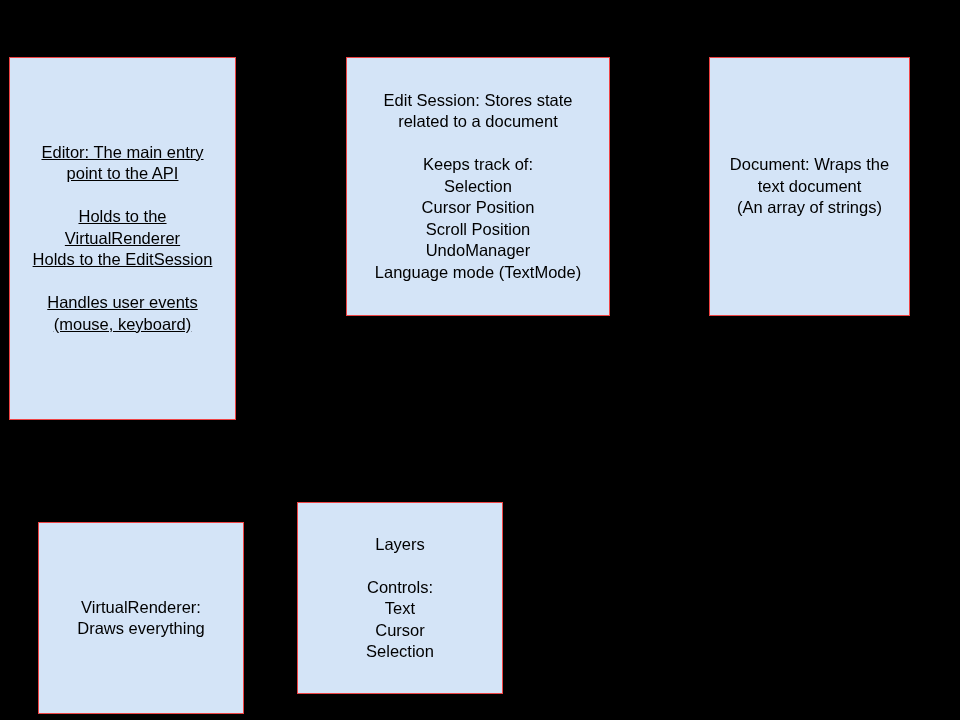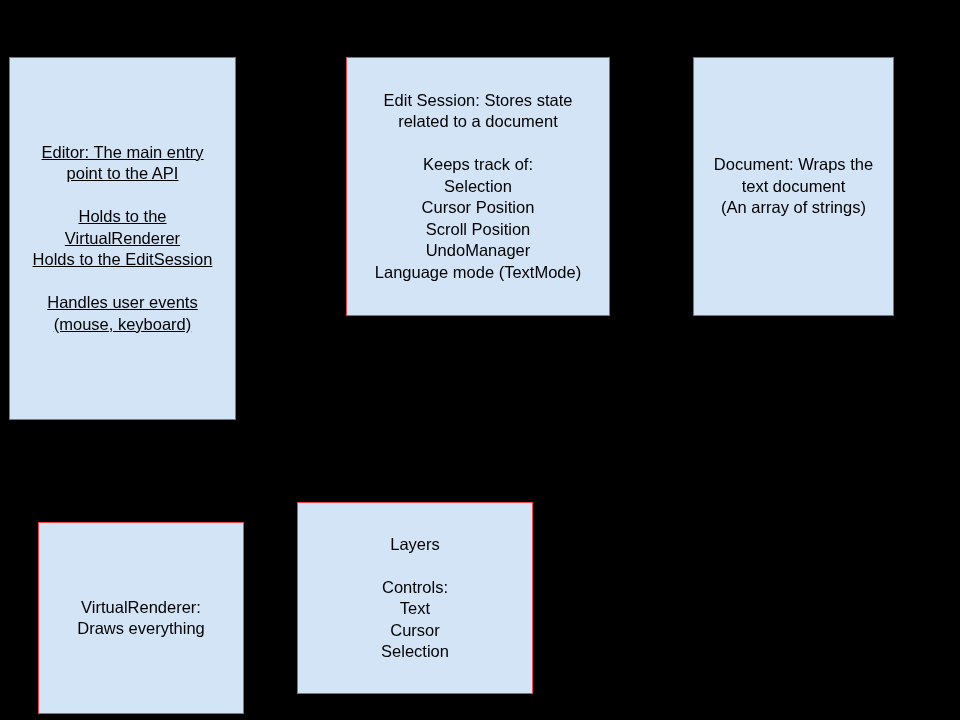--- a/index.html
+++ b/index.html
@@ -37,24 +37,24 @@
     padding: 4px 6px;
   }
   .node .node-text {
     white-space: pre-line;
     display: block;
     width: 100%;
   }
   
   #node-editor        { left: 9px;  top: 57px;  width: 227px; height: 363px; text-decoration: underline; }
   #node-edit-session  { left: 346px; top: 57px;  width: 264px; height: 259px; }
-  #node-document      { left: 693px; top: 57px;  width: 201px; height: 259px; }
+  #node-document      { left: 709px; top: 57px;  width: 201px; height: 259px; }
   #node-textmode      { left: 731px; top: 365px; width: 201px; height: 193px; }
   #node-virtualrenderer { left: 38px;  top: 502px; width: 206px; height: 192px; margin-top: 20px; }
-  #node-layers        { left: 297px; top: 502px; width: 236px; height: 192px; }
+  #node-layers        { left: 297px; top: 502px; width: 206px; height: 192px; }
 </style>
 </head>
 <body>
 
 <div id="diagram-canvas">
 
   <div class="node" id="node-editor">
     <span class="node-text">Editor: The main entry
 point to the API
 

